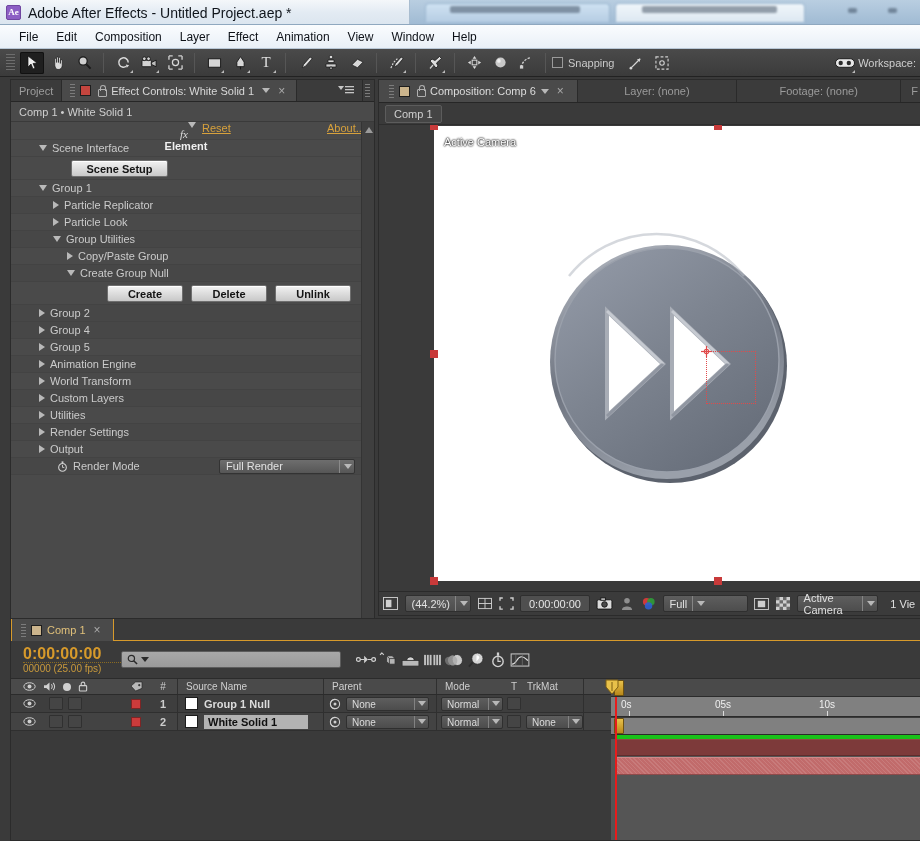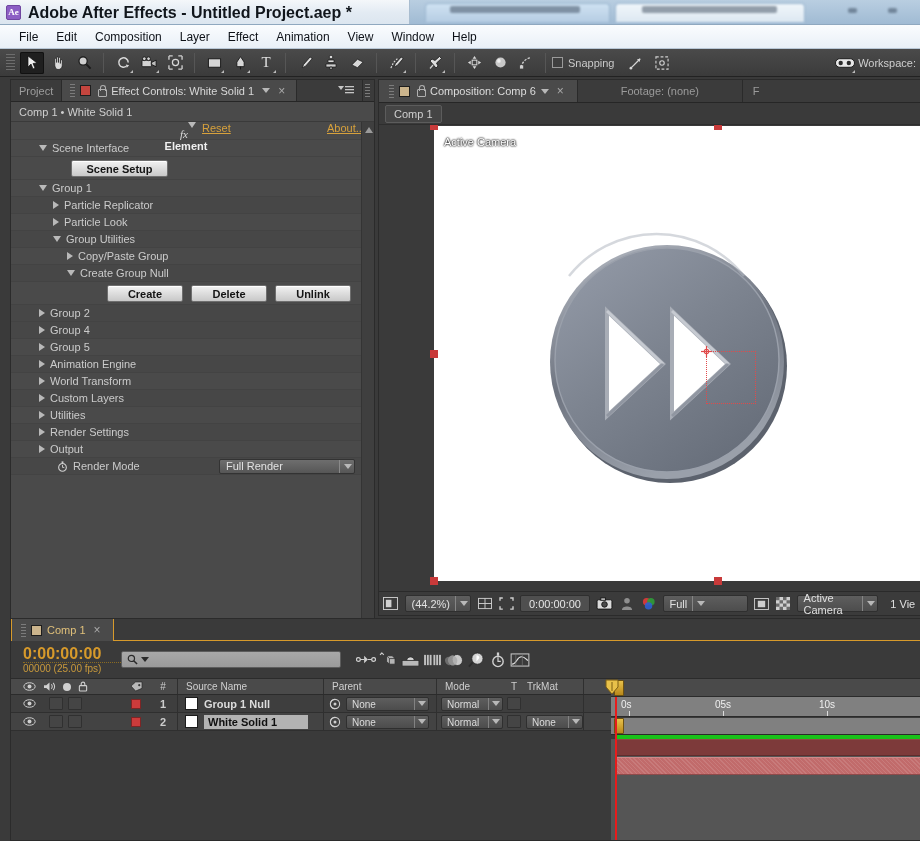--- a/index.html
+++ b/index.html
@@ -25,21 +25,21 @@
     background: linear-gradient(to bottom, #f4f7fa 0%, #e3ebf3 50%, #dbe5ef 100%);
     border-right:1px solid #a9bdd0;
     display:flex; align-items:center; padding-left:6px;
   }
   .ae-logo {
     width:15px; height:15px; background:#8c5ec4; border:1px solid #6f46a0;
     color:#fff; font-size:9px; font-weight:bold; line-height:13px; text-align:center;
     border-radius:2px; margin-right:7px;
     font-family:"Liberation Serif", serif;
   }
-  .ae-title { color:#10151b; font-size:16px; white-space:nowrap;font-weight:bold; }
+  .ae-title { color:#10151b; font-size:14px; white-space:nowrap; }
   .bg-browser {
     position:absolute; left:410px; top:0; right:0; height:25px;
     background:linear-gradient(to bottom,#b9cee1,#9fbad3);
   }
   .blur-tab {
     position:absolute; top:3px; height:19px; border-radius:4px 4px 0 0;
     background:linear-gradient(to bottom,#cfe2f2,#b6cde3);
     border:1px solid #9bb6cf; border-bottom:none;
     filter: blur(1.1px);
     overflow:hidden;
@@ -610,20 +610,23 @@
   <div id="compPanel">
     <div class="comp-tabbar">
       <div class="comp-tab sel">
         <span class="dots"></span>
         <span class="sw" style="background:#cbb48c;border:1px solid #1d1d1d;"></span>
         <span class="lockicon"></span>
         <span>Composition: Comp 6</span>
         <span class="caret-sm"></span>
         <span class="xbtn">×</span>
       </div>
+      <div class="comp-tab" style="width:160px;justify-content:center;">
+        <span>Layer: (none)</span>
+      </div>
       <div class="comp-tab" style="width:165px;justify-content:center;">
         <span>Footage: (none)</span>
       </div>
       <div class="comp-tab" style="flex:1;">
         <span>F</span>
       </div>
     </div>
 
     <div class="comp-crumbbar">
       <div class="crumb">Comp 1</div>

